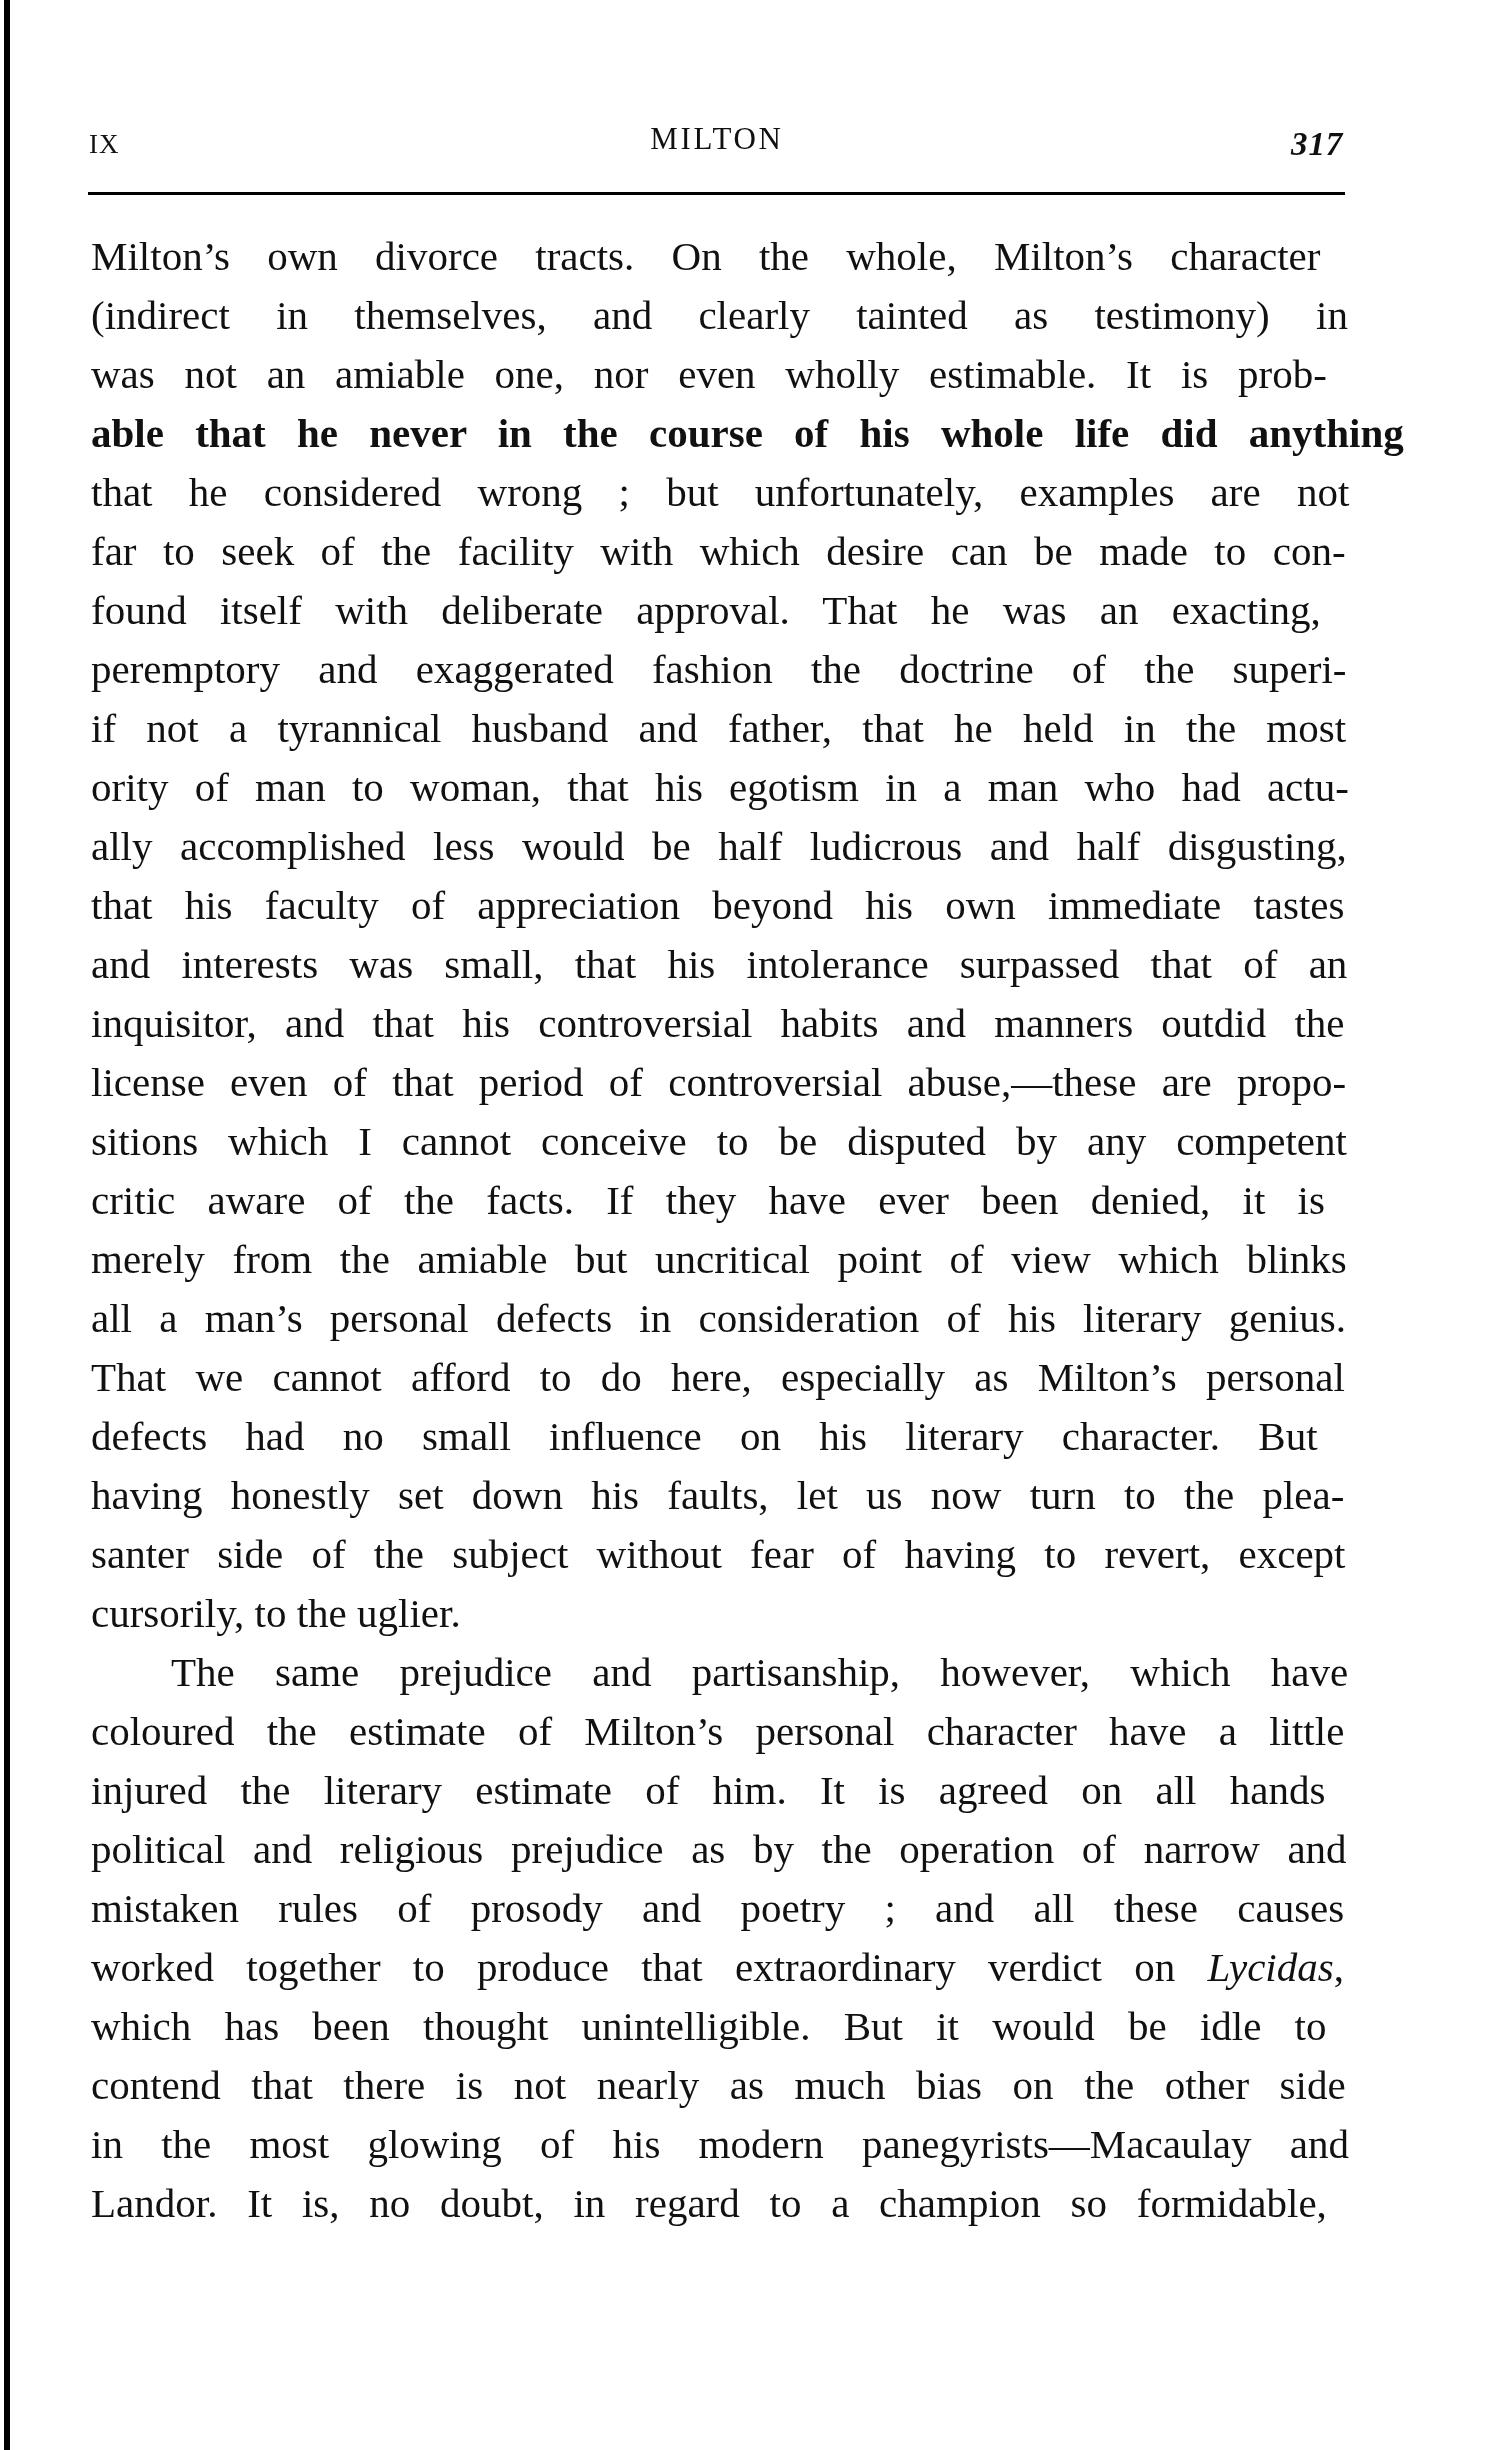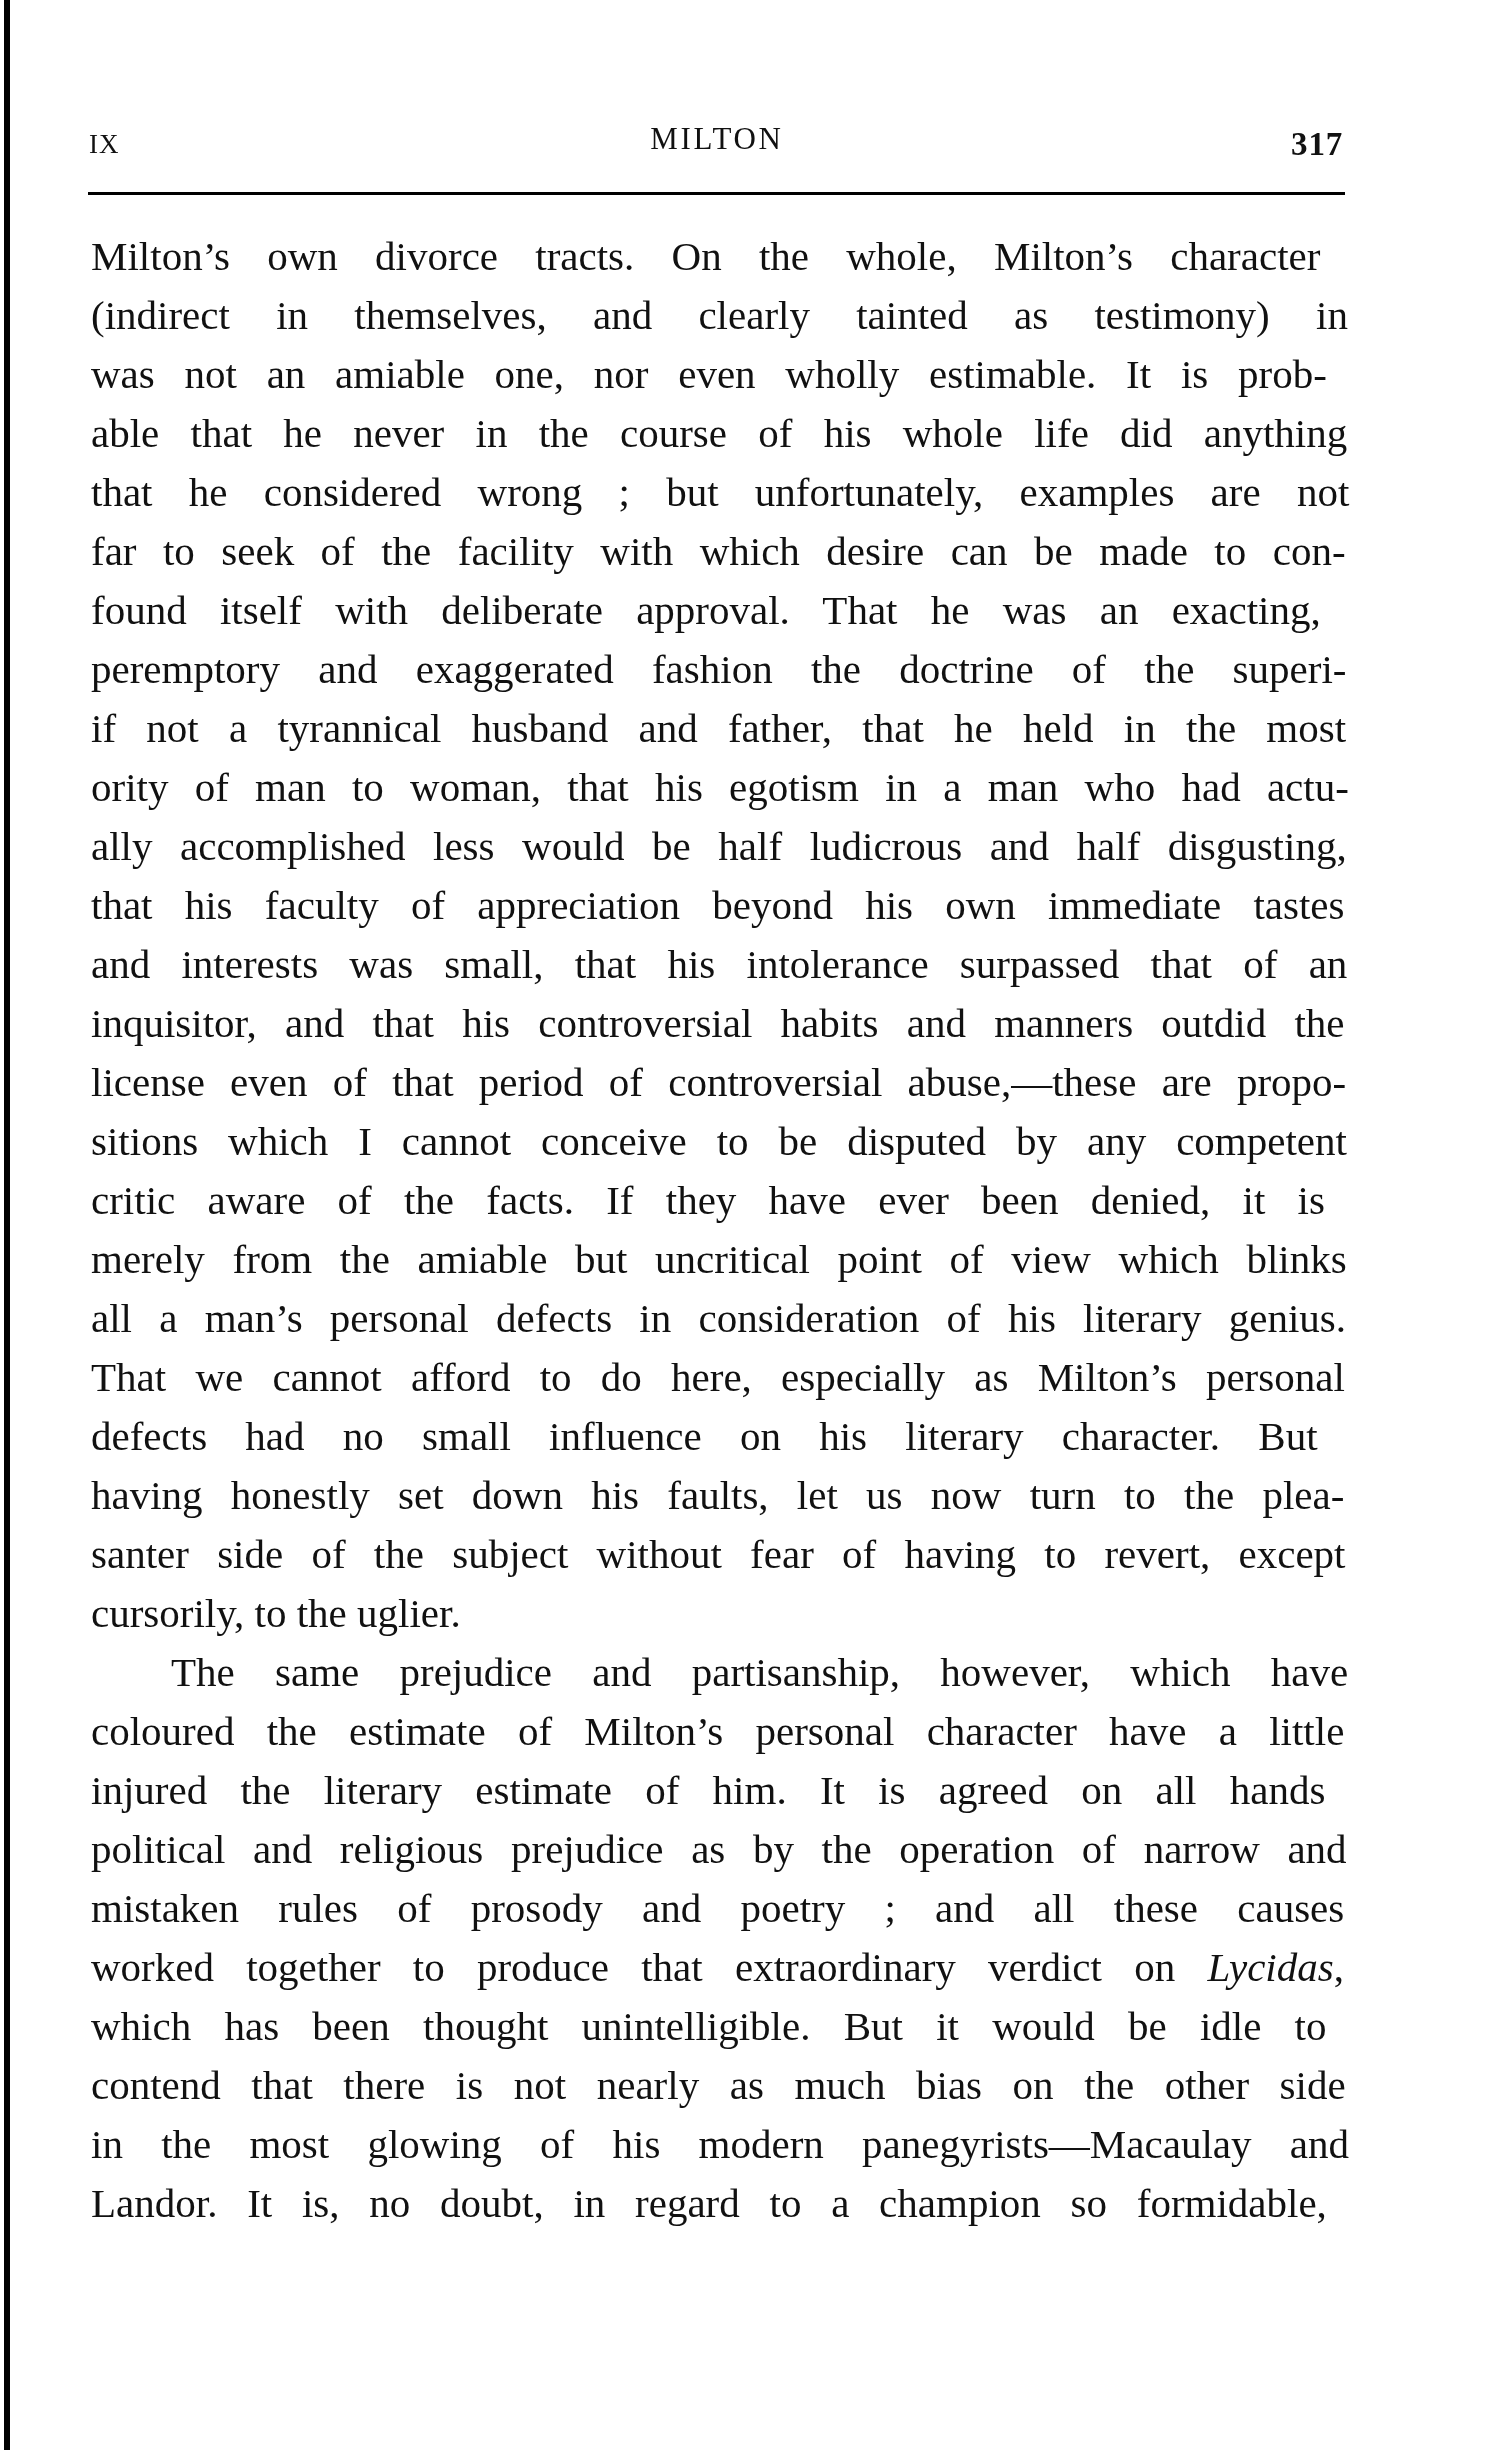--- a/index.html
+++ b/index.html
@@ -46,20 +46,21 @@
     font-size: 31px;
     letter-spacing: 2.7px;
   }
   .rh-page {
     position: absolute;
     right: 1.8px;
     top: 9px;
     font-size: 33px;
     font-weight: bold;
     letter-spacing: 0.9px;
+    font-style: italic;
   }
   .head-rule {
     position: absolute;
     left: 88px;
     top: 192px;
     width: 1257px;
     height: 2.7px;
     background: #000000;
   }
   .body-text {
@@ -97,21 +98,21 @@
   <span class="rh-title">MILTON</span>
   <span class="rh-page">317</span>
 </div>
 <div class="head-rule"></div>
 
 <div class="body-text">
   <div>
     <span class="line" style="white-space: nowrap; display: block; word-spacing: 27px; text-align: left; text-align-last: left;">Milton’s own divorce tracts.  On the whole, Milton’s character</span>
     <span class="line" style="white-space: nowrap; display: block; word-spacing: 36px; text-align: left; text-align-last: left;">(indirect in themselves, and clearly tainted as testimony) in</span>
     <span class="line" style="white-space: nowrap; display: block; word-spacing: 19.5px; text-align: left; text-align-last: left;">was not an amiable one, nor even wholly estimable.  It is prob-</span>
-    <span class="line" style="white-space: nowrap; display: block; word-spacing: 21px; text-align: left; text-align-last: left;">able that he never in the course of his whole life did anything</span>
+    <span class="line" style="white-space: nowrap; display: block; word-spacing: 21px; text-align: left; text-align-last: left; font-weight: bold;">able that he never in the course of his whole life did anything</span>
     <span class="line" style="white-space: nowrap; display: block; word-spacing: 26px; text-align: left; text-align-last: left;">that he considered wrong ; but unfortunately, examples are not</span>
     <span class="line" style="white-space: nowrap; display: block; word-spacing: 16.2px; text-align: left; text-align-last: left;">far to seek of the facility with which desire can be made to con-</span>
     <span class="line" style="white-space: nowrap; display: block; word-spacing: 23px; text-align: left; text-align-last: left;">found itself with deliberate approval.  That he was an exacting,</span>
     <span class="line" style="white-space: nowrap; display: block; word-spacing: 28px; text-align: left; text-align-last: left;">peremptory and exaggerated fashion the doctrine of the superi-</span>
     <span class="line" style="white-space: nowrap; display: block; word-spacing: 20px; text-align: left; text-align-last: left;">if not a tyrannical husband and father, that he held in the most</span>
     <span class="line" style="white-space: nowrap; display: block; word-spacing: 16px; text-align: left; text-align-last: left;">ority of man to woman, that his egotism in a man who had actu-</span>
     <span class="line" style="white-space: nowrap; display: block; word-spacing: 17.3px; text-align: left; text-align-last: left;">ally accomplished less would be half ludicrous and half disgusting,</span>
     <span class="line" style="white-space: nowrap; display: block; word-spacing: 22px; text-align: left; text-align-last: left;">that his faculty of appreciation beyond his own immediate tastes</span>
     <span class="line" style="white-space: nowrap; display: block; word-spacing: 21px; text-align: right; text-align-last: left;">and interests was small, that his intolerance surpassed that of an</span>
     <span class="line" style="white-space: nowrap; display: block; word-spacing: 18px; text-align: left; text-align-last: left;">inquisitor, and that his controversial habits and manners outdid the</span>

